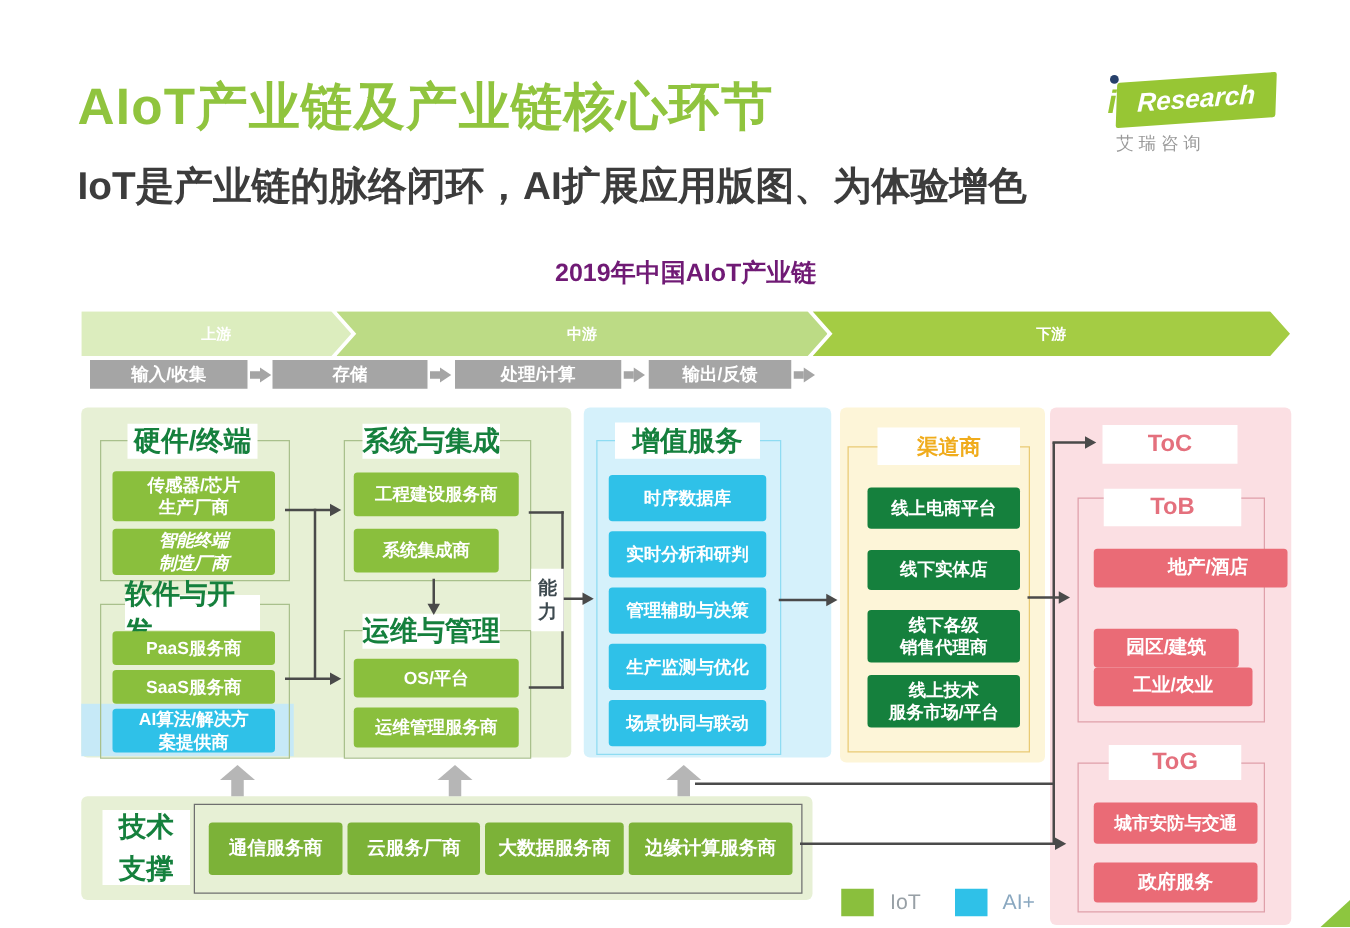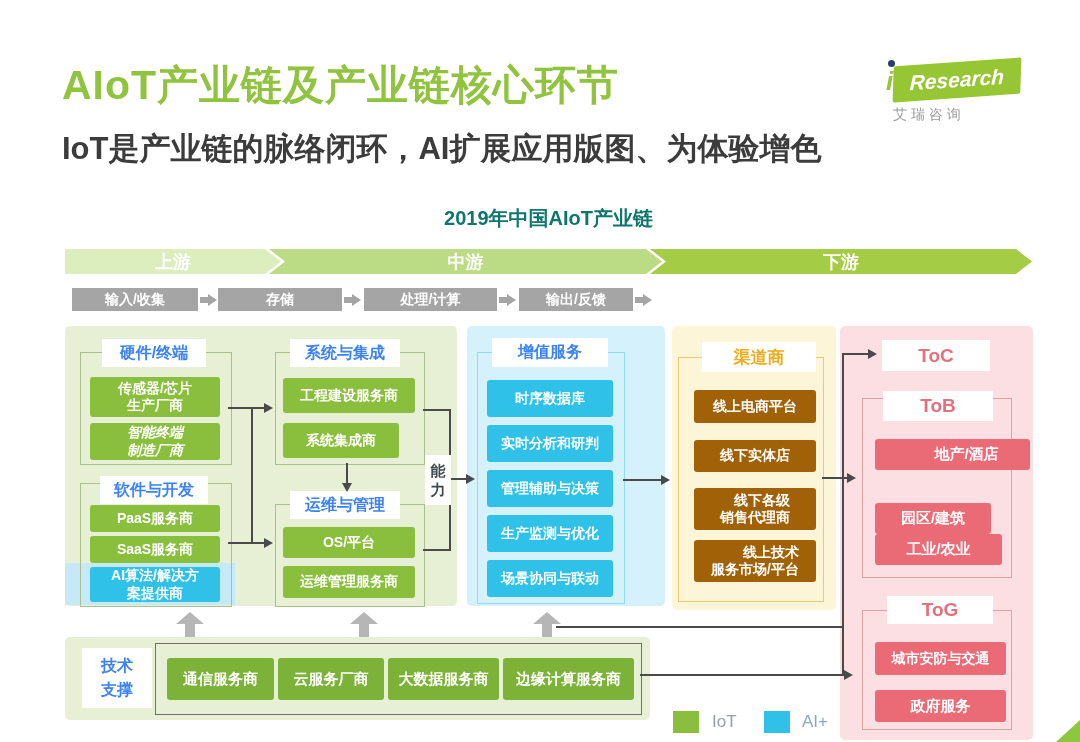--- a/index.html
+++ b/index.html
@@ -11,23 +11,23 @@
   .subtitle{left:62px;top:128px;font-size:31px;font-weight:600;color:#3c3c3c;}
   .logo-box{left:893px;top:62px;width:128px;height:36px;background:#97c634;
             transform:rotate(-4deg) skewX(-6deg);border-radius:2px;}
   .logo-box span{display:block;text-align:center;line-height:36px;color:#fff;
                  font-size:21px;font-weight:bold;font-style:italic;}
   .logo-i{left:886px;top:66px;font-size:26px;font-weight:bold;font-style:italic;color:#97c634;}
   .logo-dot{left:888px;top:60px;width:7px;height:7px;border-radius:50%;background:#27406b;}
   .logo-cn{left:893px;top:106px;width:126px;display:flex;justify-content:space-between;
            color:#9a9a9a;font-size:14px;}
   .chart-title{left:65px;top:205px;width:967px;text-align:center;font-size:20px;
-               font-weight:bold;color:#0f766e;}
-  
-  .chev{top:249px;height:25px;color:#fff;font-size:18px;font-weight:bold;
+               font-weight:bold;color:#701a75;}
+  
+  .chev{top:249px;height:36px;color:#fff;font-size:12px;font-weight:bold;
         display:flex;align-items:center;justify-content:center;}
   .chev1{left:65px;width:216px;background:#dcedbe;
          clip-path:polygon(0 0,calc(100% - 16px) 0,100% 50%,calc(100% - 16px) 100%,0 100%);}
   .chev2{left:269px;width:393px;background:#bcdb85;
          clip-path:polygon(0 0,calc(100% - 16px) 0,100% 50%,calc(100% - 16px) 100%,0 100%,16px 50%);}
   .chev3{left:650px;width:382px;background:#a4cc44;
          clip-path:polygon(0 0,calc(100% - 16px) 0,100% 50%,calc(100% - 16px) 100%,0 100%,16px 50%);}
   
   .proc{top:288px;height:23px;background:#a5a5a5;color:#fff;font-size:14px;font-weight:bold;
         display:flex;align-items:center;justify-content:center;}
@@ -43,29 +43,29 @@
   .panel-yellow{left:672px;top:326px;width:164px;height:284px;background:#fdf5d8;}
   .panel-pink{left:840px;top:326px;width:193px;height:414px;background:#fbdfe3;}
   .panel-tech{left:65px;top:637px;width:585px;height:83px;background:#e7f0d5;}
   .ai-band{left:65px;top:563px;width:170px;height:42px;background:#c6e9f7;}
   
   .gborder{border:1px solid #a9c08c;}
   .gborder-blue{border:1px solid #8edcf2;}
   .gborder-yellow{border:1px solid #e9ca74;}
   .gborder-pink{border:1px solid #dfa0aa;}
   .gborder-dark{border:1px solid #6f6f6f;}
-  .glabel{background:#fff;color:#3b82f6;font-size:16px;font-weight:bold;
+  .glabel{background:#fff;color:#15803d;font-size:22px;font-weight:bold;
           display:flex;align-items:center;justify-content:center;}
   
   .box{color:#fff;font-weight:bold;font-size:14px;border-radius:3px;text-align:center;
        display:flex;align-items:center;justify-content:center;white-space:pre-line;line-height:1.25;}
   .green{background:#8abf3d;}
   .green2{background:#7cb238;}
   .blue{background:#2fc1e8;}
-  .yellow{background:#a16207;text-align:right;}
+  .yellow{background:#15803d;}
   .rose{background:#ea6b76;font-size:15px;}
   
   .line{background:#4a4a4a;}
   .ah-r{width:0;height:0;border-top:5px solid transparent;border-bottom:5px solid transparent;
         border-left:9px solid #4a4a4a;}
   .ah-d{width:0;height:0;border-left:5px solid transparent;border-right:5px solid transparent;
         border-top:9px solid #4a4a4a;}
   .uparrow{width:28px;height:25px;}
   .uparrow::before{content:"";position:absolute;left:0;top:0;width:0;height:0;
                    border-left:14px solid transparent;border-right:14px solid transparent;

